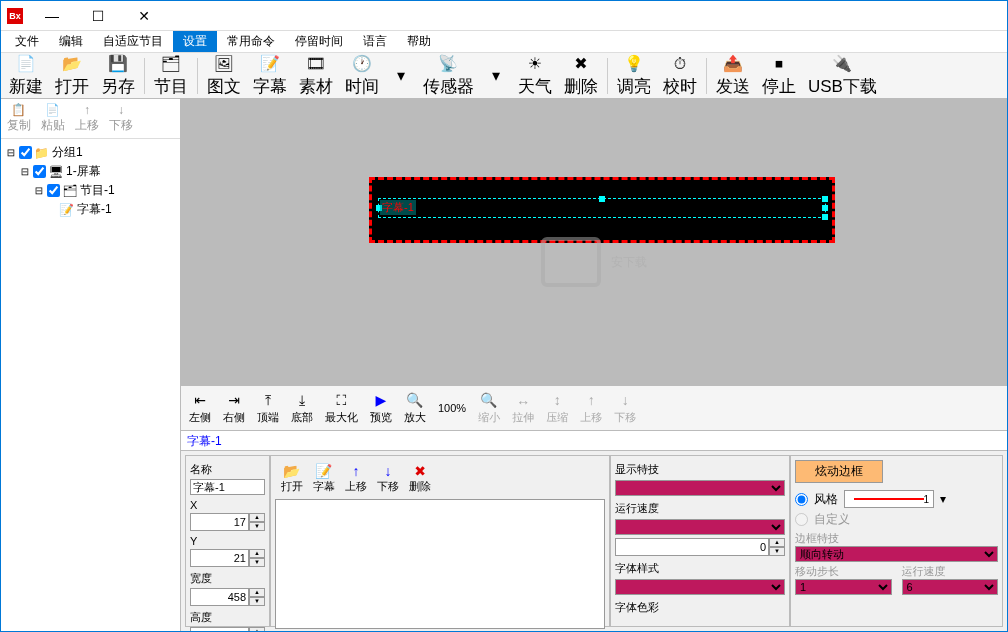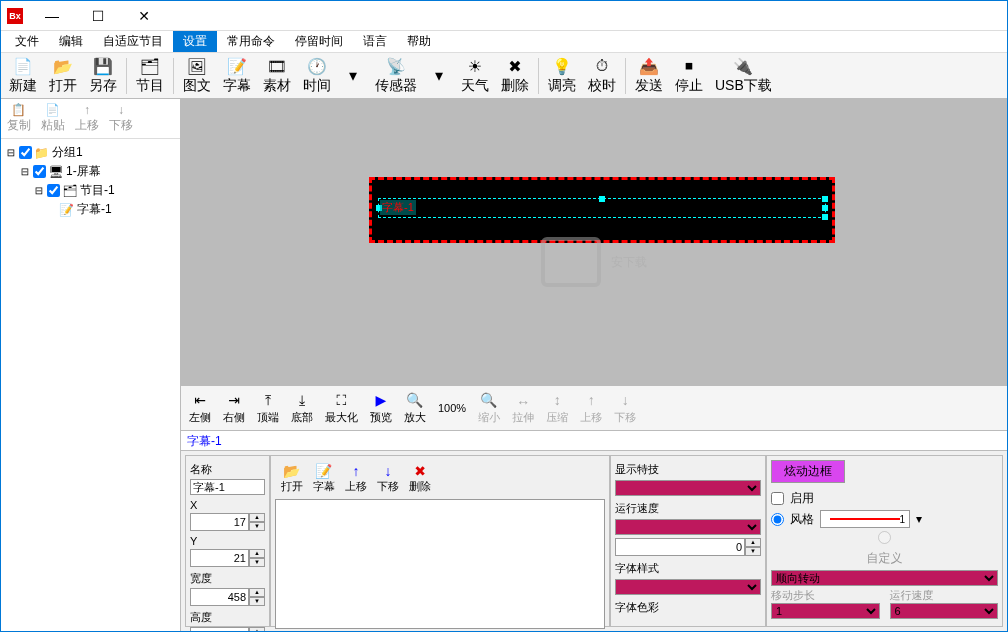--- a/index.html
+++ b/index.html
@@ -7,21 +7,21 @@
 .titlebar { height: 30px; background: #fff; display: flex; align-items: center; padding-left: 6px; border-bottom: 1px solid #ddd; }
 .titlebar .logo { width: 16px; height: 16px; background: #d00; color: #fff; font-size: 9px; display: flex; align-items: center; justify-content: center; margin-right: 6px; font-weight: bold; }
 .titlebar .title { flex: 1; }
 .titlebar .winbtn { width: 46px; height: 30px; display: flex; align-items: center; justify-content: center; font-size: 14px; cursor: pointer; }
 .menubar { height: 22px; background: #fff; display: flex; align-items: center; padding-left: 4px; border-bottom: 1px solid #ddd; }
 .menubar .menu { padding: 2px 10px; cursor: pointer; }
 .menubar .menu.active { background: #0078d7; color: #fff; }
 .toolbar { height: 46px; background: #f5f5f5; display: flex; align-items: center; padding: 2px; border-bottom: 1px solid #bbb; }
 .toolbar .tbtn { display: flex; flex-direction: column; align-items: center; justify-content: center; padding: 2px 6px; cursor: pointer; min-width: 30px; }
 .toolbar .tbtn .ico { width: 20px; height: 20px; display: flex; align-items: center; justify-content: center; font-size: 16px; }
-.toolbar .tbtn .lbl { font-size: 14px; margin-top: 1px; }
+.toolbar .tbtn .lbl { font-size: 17px; margin-top: 1px; }
 .toolbar .sep { width: 1px; height: 36px; background: #ccc; margin: 0 3px; }
 .main { flex: 1; display: flex; overflow: hidden; }
 .sidebar { width: 180px; background: #fff; border-right: 1px solid #bbb; display: flex; flex-direction: column; }
 .sidebtns { height: 40px; display: flex; align-items: center; padding: 2px; border-bottom: 1px solid #ddd; gap: 2px; }
 .sidebtns .sbtn { display: flex; flex-direction: column; align-items: center; padding: 1px 4px; color: #999; font-size: 10px; }
 .tree { flex: 1; padding: 4px; overflow: auto; }
 .tree .tnode { display: flex; align-items: center; padding: 1px 0; cursor: pointer; }
 .tree .tnode .exp { width: 12px; font-size: 10px; text-align: center; }
 .tree .chk { margin: 0 2px; }
 .tree .tico { width: 16px; height: 14px; margin-right: 2px; display:flex;align-items:center;justify-content:center; }
@@ -39,37 +39,37 @@
 .canvas-tools { height: 46px; background: #f5f5f5; border-top: 1px solid #bbb; border-bottom: 1px solid #bbb; display: flex; align-items: center; padding: 2px; }
 .canvas-tools .tbtn { display: flex; flex-direction: column; align-items: center; padding: 2px 6px; cursor: pointer; }
 .canvas-tools .tbtn.disabled { color: #aaa; }
 .canvas-tools .tbtn .ico { font-size: 14px; height: 18px; }
 .canvas-tools .tbtn .lbl { font-size: 11px; }
 .tab-header { height: 20px; background: #fff; padding: 2px 6px; color: #00f; border-bottom: 1px solid #bbb; }
 .props { height: 180px; background: #f0f0f0; display: flex; gap: 0; padding: 4px; overflow:hidden; }
 .props .panel { background: #f0f0f0; border: 1px solid #bbb; padding: 4px; }
 .props .p1 { width: 85px; display: flex; flex-direction: column; gap: 2px; }
 .props .p2 { width: 340px; }
-.props .p3 { width: 156px; display: flex; flex-direction: column; gap: 3px; }
+.props .p3 { width: 180px; display: flex; flex-direction: column; gap: 3px; }
 .props .p4 { flex: 1; }
 .props label { font-size: 11px; display: block; margin-top: 2px; }
 .props input[type=text] { width: 100%; border: 1px solid #999; padding: 1px 2px; font-size: 11px; background:#fff; }
 .spinner { display: flex; }
 .spinner input { flex: 1; text-align: right; }
 .spinner .spin { width: 16px; display: flex; flex-direction: column; }
 .spinner .spin div { flex: 1; border: 1px solid #999; background: #eee; font-size: 6px; text-align: center; line-height: 7px; cursor:pointer; }
 .p2-tools { display: flex; gap: 2px; padding: 2px; }
 .p2-tools .tbtn { display: flex; flex-direction: column; align-items: center; padding: 1px 4px; cursor: pointer; }
 .p2-tools .tbtn .ico { font-size: 14px; height: 16px; }
 .p2-tools .tbtn .lbl { font-size: 11px; }
 .p2-list { border: 1px solid #999; background: #fff; height: 130px; margin-top: 2px; }
 .p3 select, .p4 select { width: 100%; border: 1px solid #999; font-size: 11px; background:#be185d; }
-.p4 .tab { display: inline-block; padding: 2px 12px; border: 1px solid #999; background: #d946ef; margin-bottom: 4px; }
+.p4 .tab { display: inline-block; padding: 2px 19px; border: 1px solid #999; background: #fdba74; margin-bottom: 4px; }
 .p4 .row { display: flex; align-items: center; gap: 6px; margin: 3px 0; }
-.p4 .disabled { color: #999; flex-direction: column; }
+.p4 .disabled { color: #999; }
 .border-preview { width: 90px; height: 18px; border: 1px solid #999; background: #fff; display: flex; align-items: center; justify-content: center; position:relative; }
 .border-preview .line { width: 70px; height: 2px; background: #f00; }
 .p4-bottom { display: flex; gap: 10px; }
 .p4-bottom > div { flex: 1; }
 </style>
 </head>
 <body>
 
 <div class="titlebar">
   <div class="logo">Bx</div>
@@ -365,36 +365,33 @@
             </div>
           </div>
         <label>字体样式</label>
         <select><option></option></select>
         <label>字体色彩</label>
       </div>
 
       <div class="panel p4">
         <div class="tab">炫动边框</div>
         <div class="row">
-            <input type="checkbox" style="">
-            <span>启用</span>
-          </div>
-        <div class="row">
           <input type="radio" checked="" style="">
             <span>风格</span>
           <div class="border-preview">
               <div class="line"></div>
               <span style="position:absolute;right:4px;font-size:10px;">1</span>
             </div>
           <span>▾</span>
         </div>
         <div class="row disabled">
             <input type="radio" disabled="" style="">
             <span>自定义</span>
           </div>
+        <label class="disabled">边框特技</label>
         <select><option>顺向转动</option></select>
         <div class="p4-bottom">
           <div>
             <label class="disabled">移动步长</label>
             <select><option>1</option></select>
           </div>
           <div>
             <label class="disabled">运行速度</label>
             <select><option>6</option></select>
           </div>

